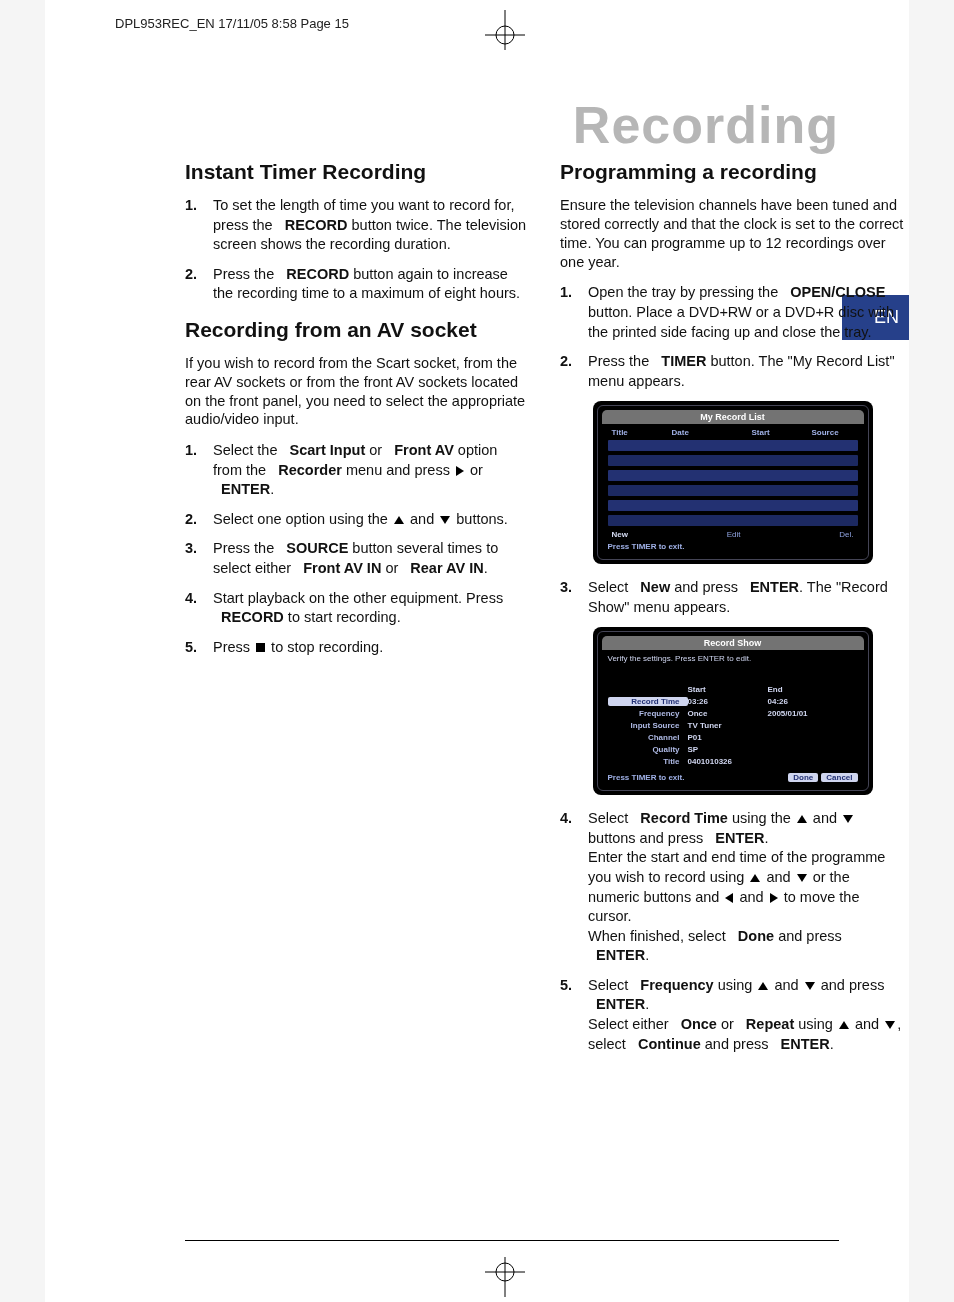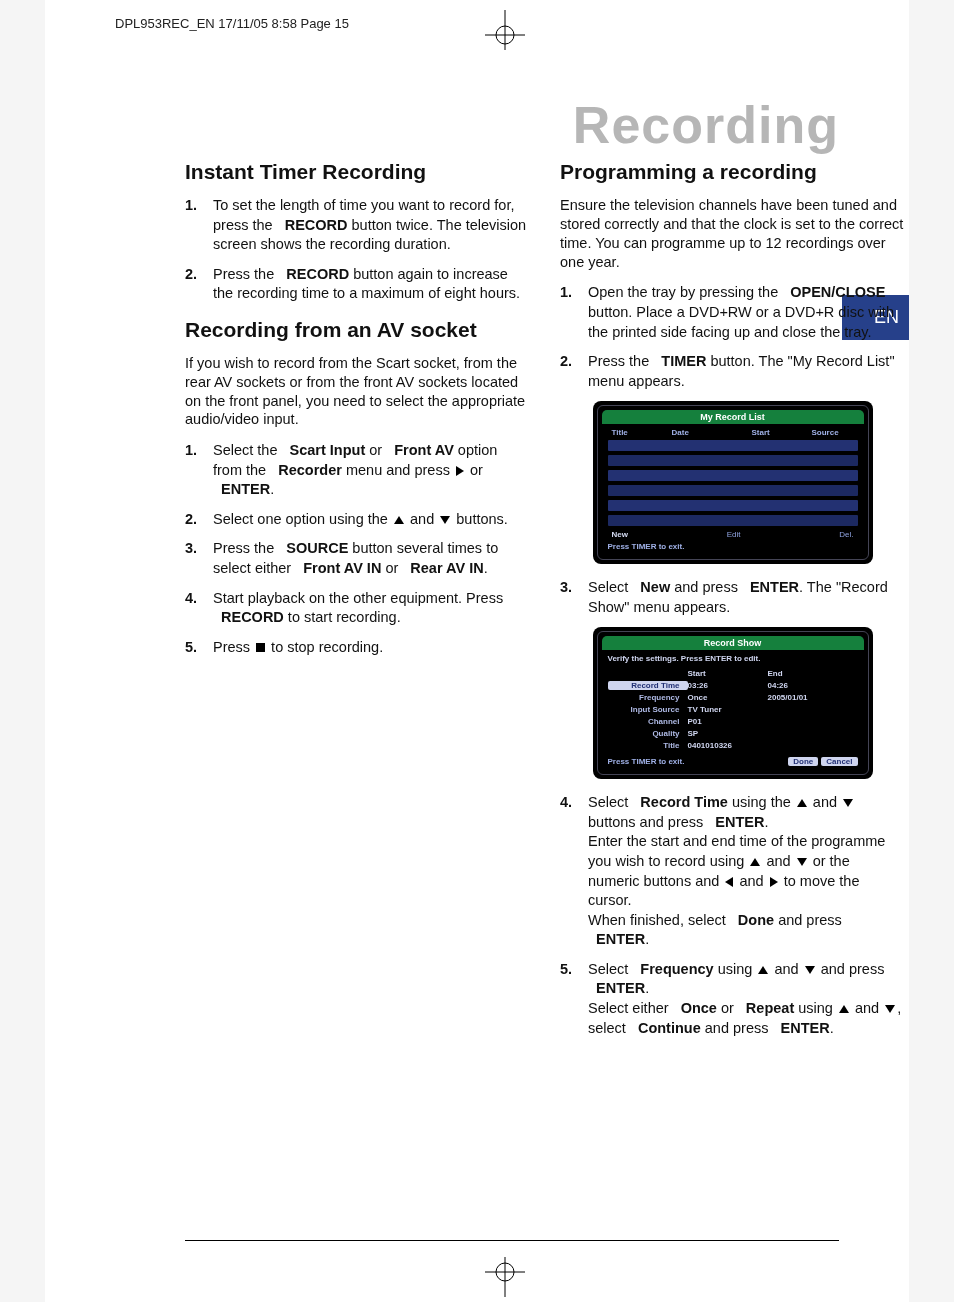--- a/index.html
+++ b/index.html
@@ -20,29 +20,29 @@
 .tri-right { border-top:5px solid transparent; border-bottom:5px solid transparent; border-left:8px solid #000; }
 .tri-left  { border-top:5px solid transparent; border-bottom:5px solid transparent; border-right:8px solid #000; }
 .tri-up    { border-left:5px solid transparent; border-right:5px solid transparent; border-bottom:8px solid #000; }
 .tri-down  { border-left:5px solid transparent; border-right:5px solid transparent; border-top:8px solid #000; }
 .stop { display:inline-block; width:9px; height:9px; background:#000; vertical-align:middle; margin:0 2px; }
 .lang-tab { position:absolute; top:295px; right:0; width:45px; height:45px; background:#26408a; color:#fff; font-size:18px; display:flex; align-items:center; justify-content:center;padding-left:22px; }
 .rule { position:absolute; left:140px; right:70px; top:1240px; border-top:1px solid #000; }
 .page-num { position:absolute; top:1248px; left:0; width:954px; text-align:right; font-size:13px; font-weight:700; }
 .screen { width:280px; margin:8px auto 14px auto; border-radius:8px; background:#000; padding:4px; box-sizing:border-box; font-size:8px; color:#cfd5ef; }
 .screen-inner { border:1px solid #445; border-radius:6px; padding:6px 10px 8px 10px; box-sizing:border-box; }
-.screen-title { background:#15803d; color:#fff; text-align:center; font-weight:700; padding:2px 0; font-size:9px; margin:-2px -6px 4px -6px; border-top-left-radius:5px; border-top-right-radius:5px; }
+.screen-title { background:#737373; color:#fff; text-align:center; font-weight:700; padding:2px 0; font-size:9px; margin:-2px -6px 4px -6px; border-top-left-radius:5px; border-top-right-radius:5px; }
 .list-hdr { display:flex; gap:10px; color:#9fb0e6; font-size:8px; margin-bottom:3px; font-weight:700; padding:0 4px; }
 .list-hdr span:nth-child(1){width:50px;} .list-hdr span:nth-child(2){width:70px;} .list-hdr span:nth-child(3){width:50px;} .list-hdr span:nth-child(4){width:40px;}
 .list-row { height:11px; background:#233172; margin-bottom:4px; border-radius:1px; }
 .list-row.alt { background:#1c2961; }
 .list-ftr { display:flex; justify-content:space-between; font-size:8px; color:#8fa3e0; margin-top:4px; padding:0 4px; }
 .list-ftr .new { font-weight:700; color:#d3daf1; }
 .exit { font-size:8px; color:#9fb0e6; margin-top:3px; font-weight:700; }
-.rs-verify { font-size:8px; font-weight:700; margin-bottom:4px; }
+.rs-verify { font-size:8px; font-weight:400; margin-bottom:20px; }
 .rs-row { display:flex; font-size:8px; align-items:center; padding:1.5px 0; }
 .rs-label { width:80px; text-align:right; padding-right:8px; font-weight:700; color:#aeb9e4; box-sizing:border-box; }
 .rs-val { width:80px; font-weight:700; }
 .rs-val2 { width:60px; font-weight:700; }
 .rs-label.sel { background:#cfd5ef; color:#223074; border-radius:2px; }
 .rs-ftr { display:flex; justify-content:space-between; align-items:center; margin-top:6px; font-size:8px; }
 .rs-btn { background:#cfd5ef; color:#223074; border-radius:2px; padding:0 5px; font-weight:700; margin-left:3px; font-size:8px; }
 </style>
 </head>
 <body>

